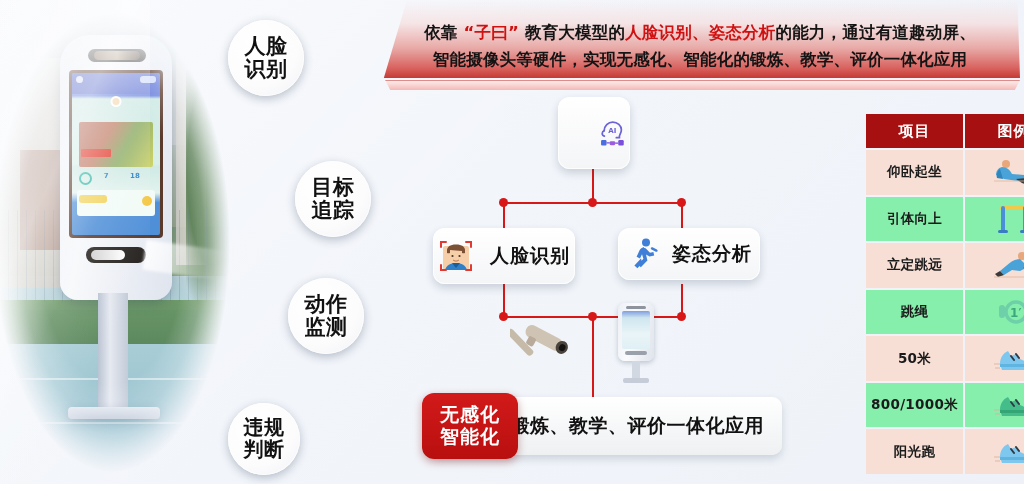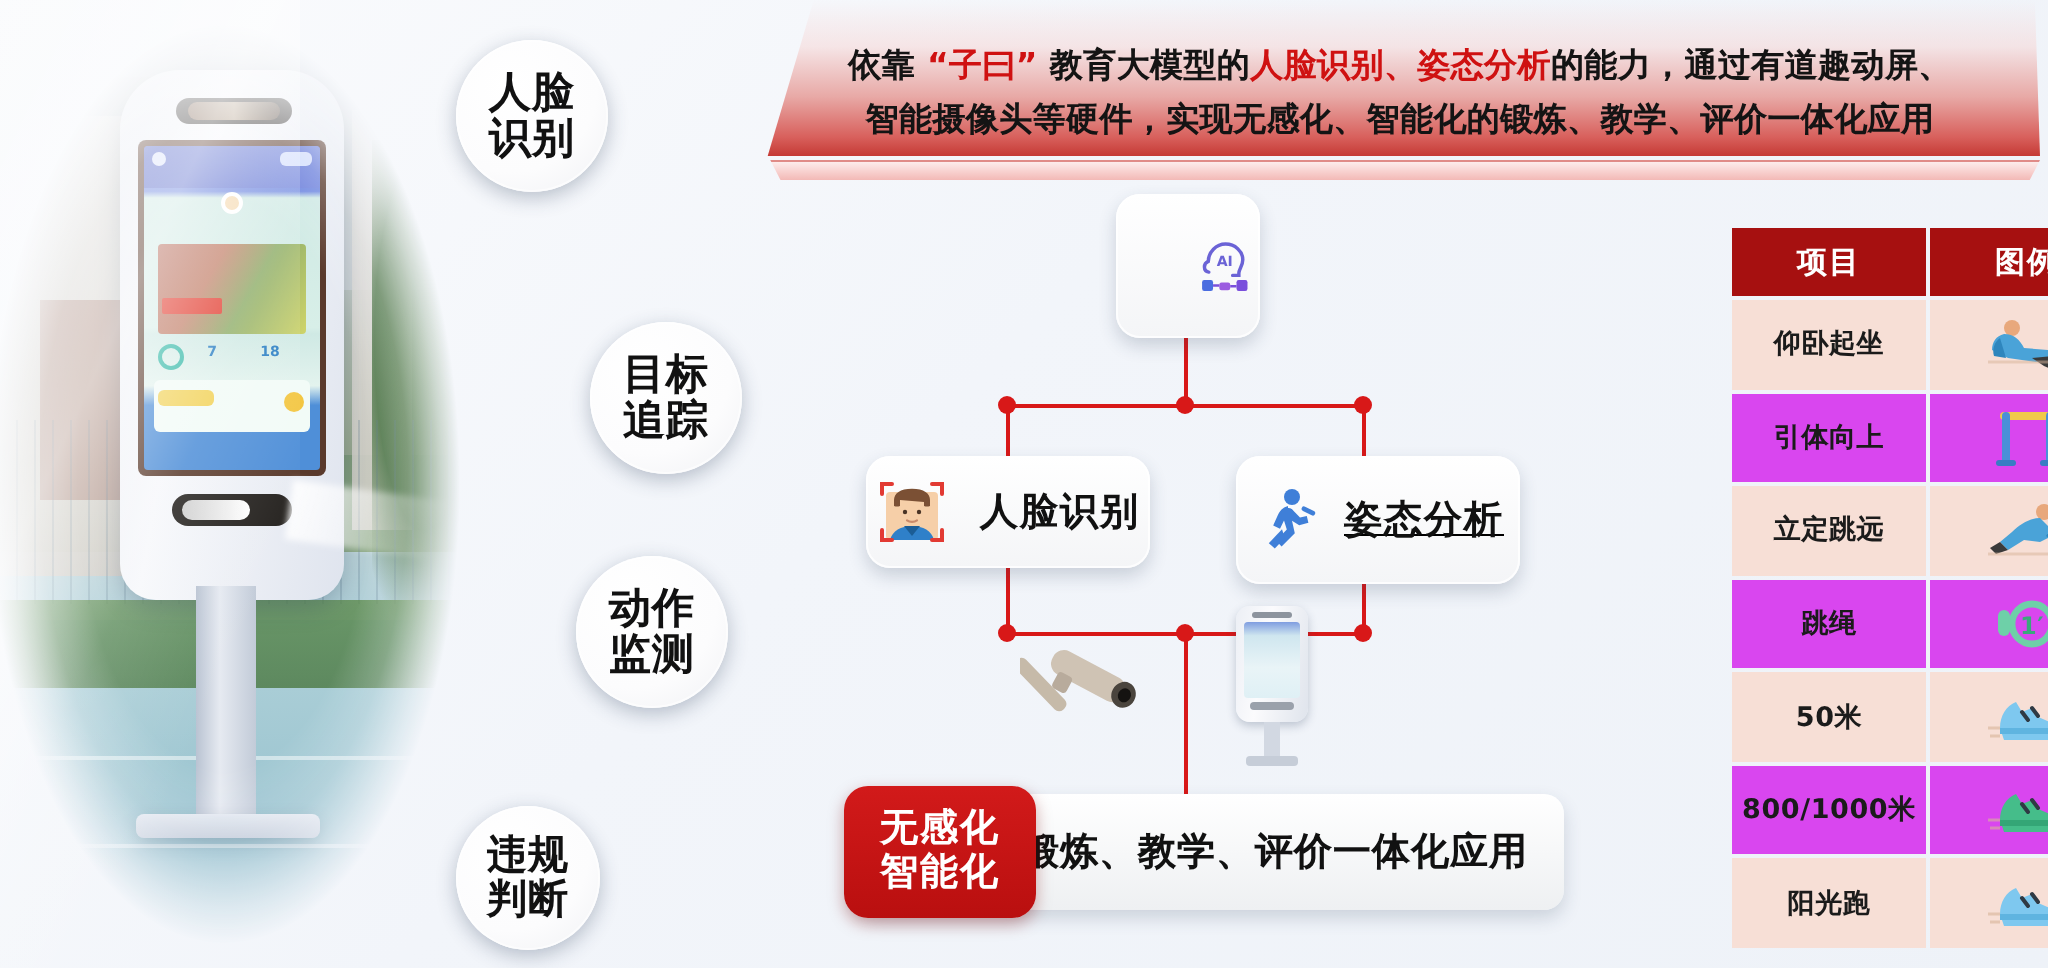--- a/index.html
+++ b/index.html
@@ -138,21 +138,21 @@
   
   .diagram{ position:absolute; left:400px; top:95px; width:420px; height:389px; }
   .card{
     position:absolute; background:linear-gradient(to bottom,#ffffff,#f4f5f7);
     border-radius:12px; box-shadow:0 4px 9px rgba(40,60,90,.20), 0 0 0 1px rgba(255,255,255,.8) inset;
     display:flex; align-items:center; justify-content:center; gap:10px;
   }
   .card-label{ font-size:19px; font-weight:bold; color:#111; letter-spacing:1px; }
   #ai-card{ left:158px; top:2px; width:72px; height:72px;padding-left:36px; }
   #face-card{ left:33px; top:133px; width:142px; height:56px;gap:16px; }
-  #pose-card{ left:218px; top:133px; width:142px; height:64px;text-decoration:underline; }
+  #pose-card{ left:218px; top:133px; width:142px; height:52px; }
 
   .conn{ position:absolute; background:#d81818; }
   .dot{ position:absolute; width:9px; height:9px; border-radius:50%; background:#d81818; }
 
   .result-bar{
     position:absolute; left:30px; top:302px; width:352px; height:58px;
     background:linear-gradient(to bottom,#ffffff,#eef0f2);
     border-radius:10px; box-shadow:0 4px 9px rgba(40,60,90,.18);
     display:flex; align-items:center; justify-content:flex-end; padding-right:18px;
   }
@@ -179,21 +179,21 @@
 
   
   .table{ position:absolute; left:818px; top:114px; width:196px; height:360px;
      display:flex; flex-direction:column; gap:2px;margin-left:48px; }
   .trow{ display:flex; gap:2px; flex:1; }
   .th{ flex:1; background:#a61010; color:#fff; font-weight:bold; font-size:15px;
        display:flex; align-items:center; justify-content:center; letter-spacing:1px;}
   .tc{ flex:1; display:flex; align-items:center; justify-content:center;
        font-size:13.5px; font-weight:bold; color:#1b1b1b; letter-spacing:.3px;}
   .shade-a{ background:#f7dfd6; }
-  .shade-b{ background:#d946ef; }
+  .shade-b{ background:#86efac; }
   .hrow{ flex:0 0 34px; }
   .icon-cell svg{ display:block; }
 
   .svg-ico{ display:block; }
 </style>
 </head>
 <body>
 
 <div class="stage">
 

